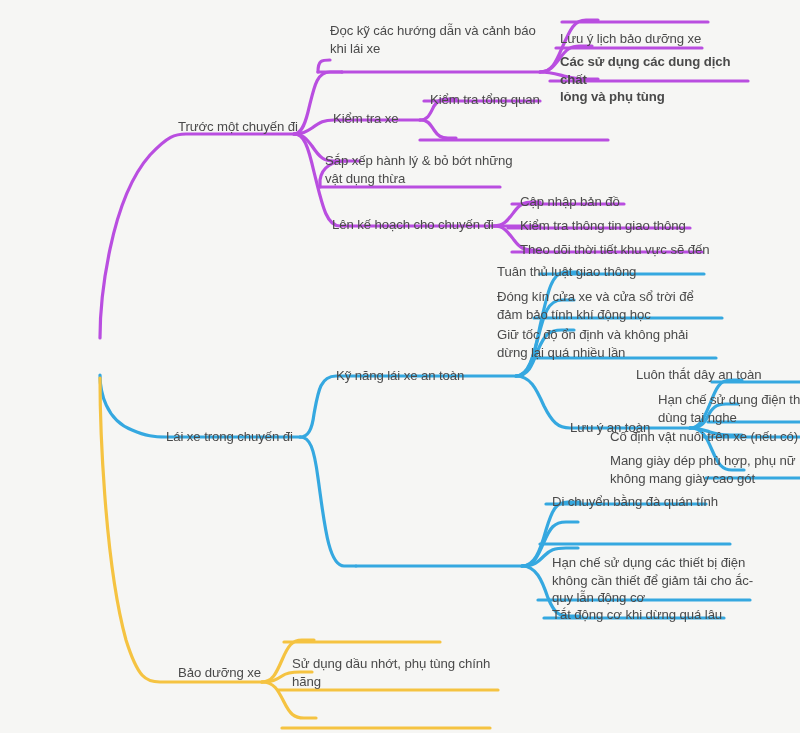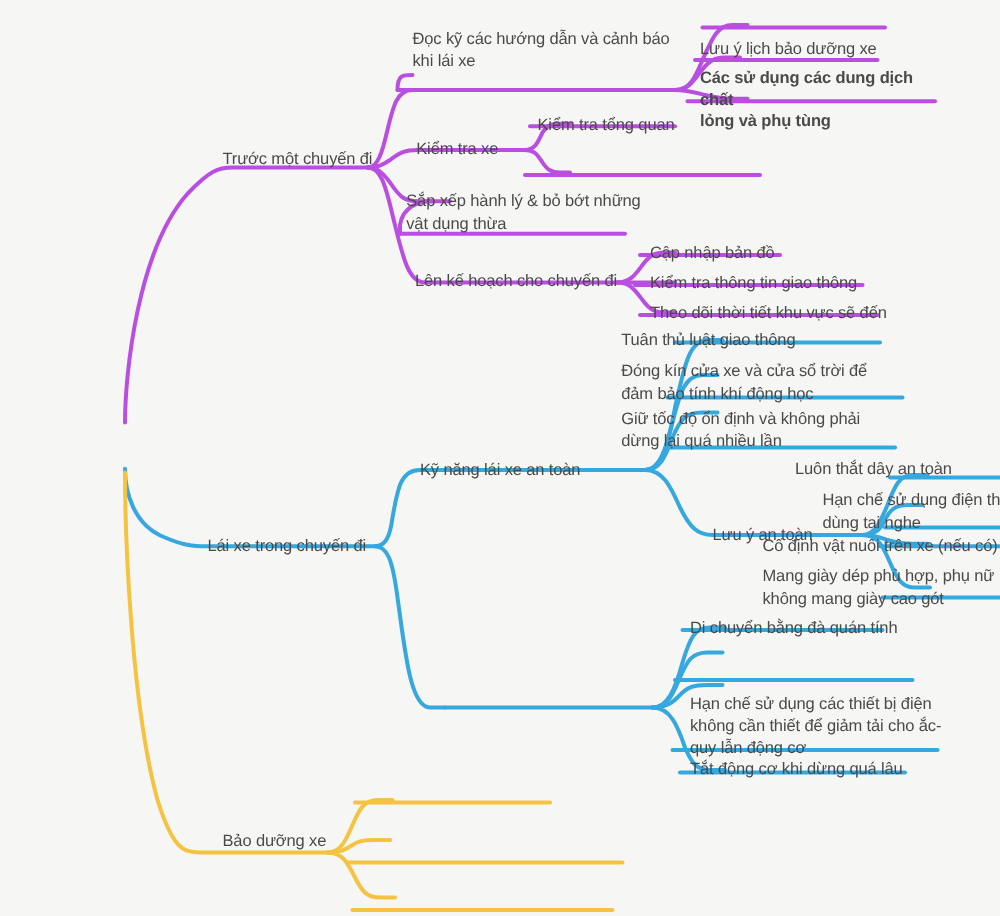--- a/index.html
+++ b/index.html
@@ -197,15 +197,17 @@
 
   <div class="node-label" style="left:552px; top:554px; width:206px;">Hạn chế sử dụng các thiết bị điện
 không cần thiết để giảm tải cho ắc-
 quy lẫn động cơ</div>
 
   <div class="node-label" style="left:552px; top:606px;">Tắt động cơ khi dừng quá lâu</div>
 
   <div class="node-label" style="left:178px; top:664px;">Bảo dưỡng xe</div>
 
 
+  <div class="node-label" style="left:292px; top:655px; width:200px;">Sử dụng dầu nhớt, phụ tùng chính
+hãng</div>
 
 
 </div>
 
 </body></html>

